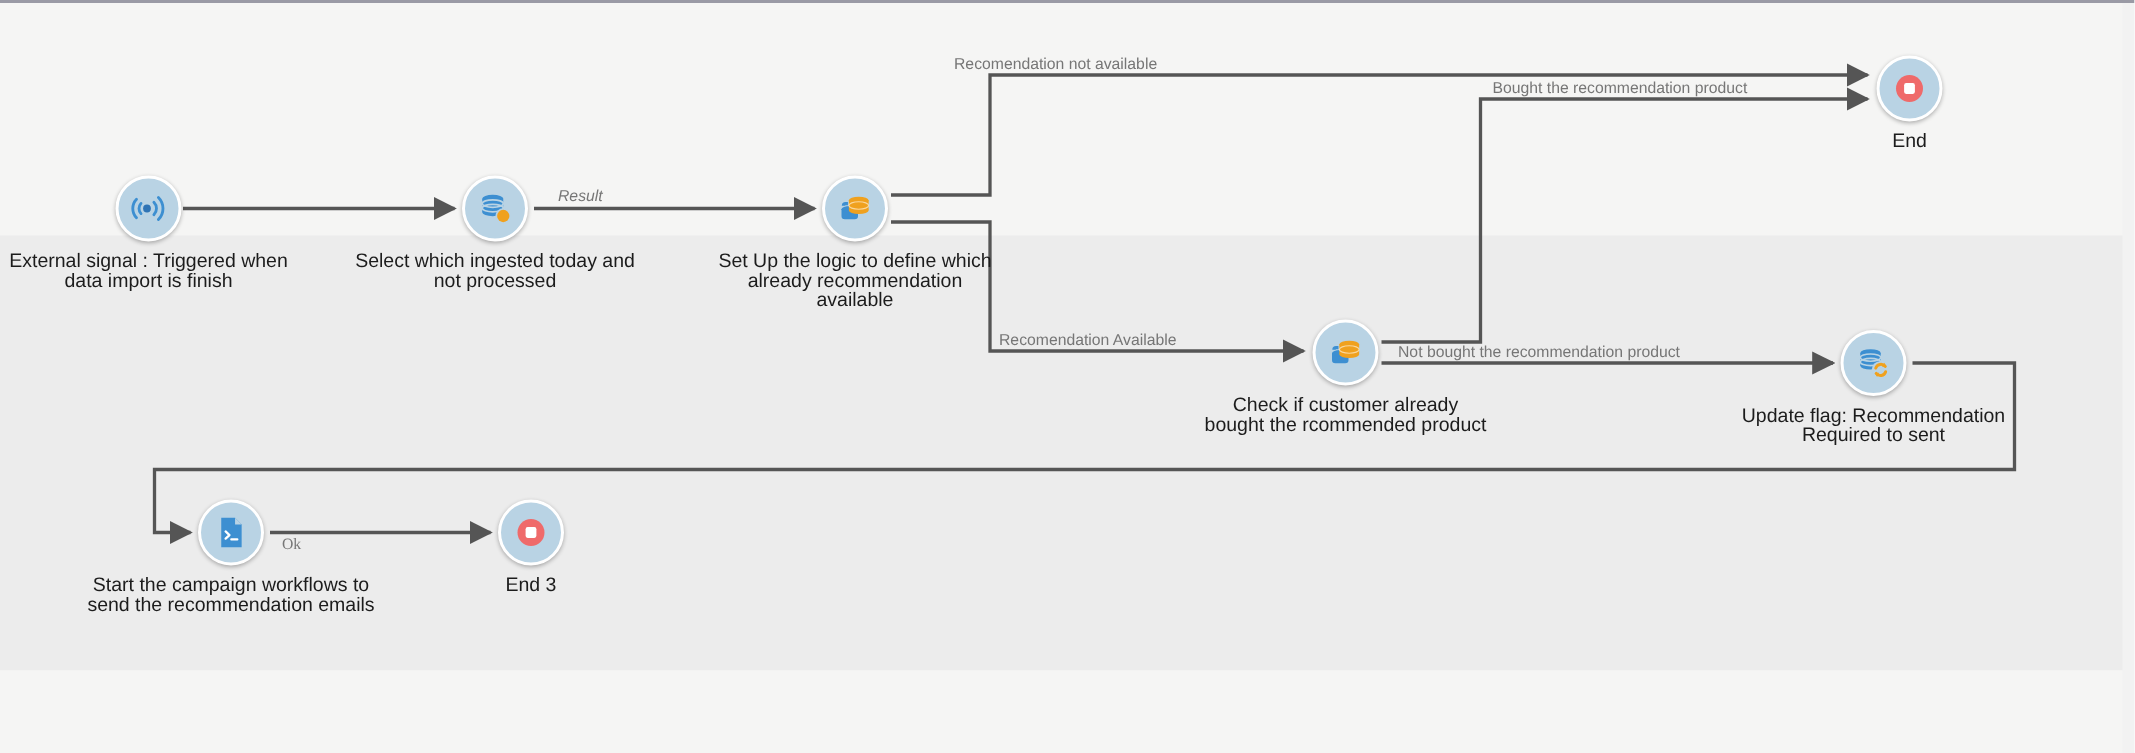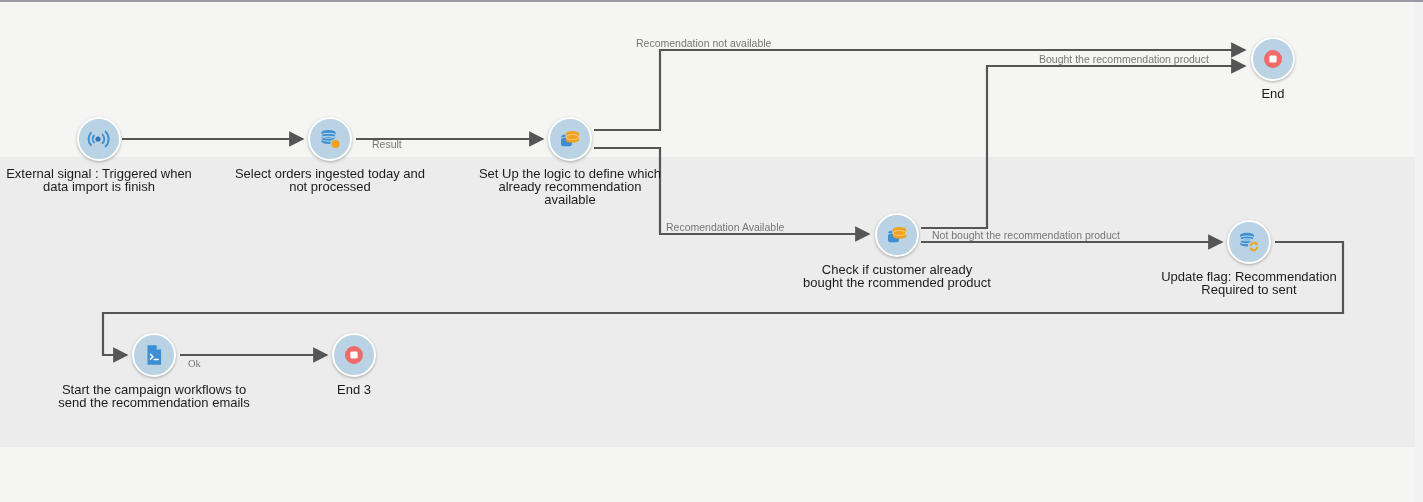--- a/index.html
+++ b/index.html
@@ -111,27 +111,27 @@
       <path d="M 921 226 L 987 226 L 987 64 L 1245 64" marker-end="url(#arrow)"></path>
 
       <path d="M 921 240 L 1222 240" marker-end="url(#arrow)"></path>
 
       <path d="M 1275 240 L 1343 240 L 1343 311 L 103 311 L 103 353 L 127 353" marker-end="url(#arrow)"></path>
 
       <path d="M 180 353 L 327 353" marker-end="url(#arrow)"></path>
     </g>
   </svg>
 
-  <div class="elabel" style="left:372px; top:136px;">Result</div>
+  <div class="elabel" style="left:372px; top:123px;font-style:italic;">Result</div>
 
   <div class="elabel" style="left:636px; top:35px;">Recomendation not available</div>
 
   <div class="elabel" style="left:666px; top:219px;">Recomendation Available</div>
 
-  <div class="elabel" style="left:995px; top:51px;margin-left:44px;">Bought the recommendation product</div>
+  <div class="elabel" style="left:995px; top:51px;">Bought the recommendation product</div>
 
   <div class="elabel" style="left:932px; top:227px;">Not bought the recommendation product</div>
 
   <div class="elabel" style="left:188px; top:356px;font-family:Liberation Serif, serif;">Ok</div>
 
   <div class="node" style="left:99px; top:137px;">
     <div class="disc">
       <svg width="26" height="26" viewBox="0 0 26 26">
         <circle cx="12" cy="13" r="2.6" fill="#2f74b5"></circle>
         <g fill="none" stroke="#3d8fd1" stroke-width="1.9" stroke-linecap="round">
@@ -155,21 +155,21 @@
           <ellipse cx="11.5" cy="15.5" rx="7" ry="2.6"></ellipse>
         </g>
         <g fill="none" stroke="#b9d3e4" stroke-width="1.1">
           <ellipse cx="11.5" cy="9.7" rx="7" ry="2.5"></ellipse>
           <ellipse cx="11.5" cy="12.7" rx="7" ry="2.5"></ellipse>
         </g>
         <circle cx="18.5" cy="18" r="5.2" fill="#b9d3e4"></circle>
         <circle cx="18.5" cy="18" r="4.1" fill="#f0a11e"></circle>
       </svg>
     </div>
-    <div class="caption">Select orders ingested today and
+    <div class="caption">Select which ingested today and
 not processed</div>
   </div>
 
   <div class="node" style="left:570px; top:137px;">
     <div class="disc">
       <svg width="26" height="26" viewBox="0 0 26 26">
         <g fill="#3d8fd1">
           <path d="M 4 13.5 h 11 v 4.5 a 2.2 2.2 0 0 1 -2.2 2.2 h -6.6 A 2.2 2.2 0 0 1 4 18 z"></path>
           <ellipse cx="9.5" cy="13.5" rx="5.5" ry="2.2"></ellipse>
           <path d="M 4.2 11.2 a 2.5 2.5 0 0 1 2.5 -2.5 h 1.6 v 2.2 h -1.6 a 0.3 0.3 0 0 0 -0.3 0.3 z"></path>

